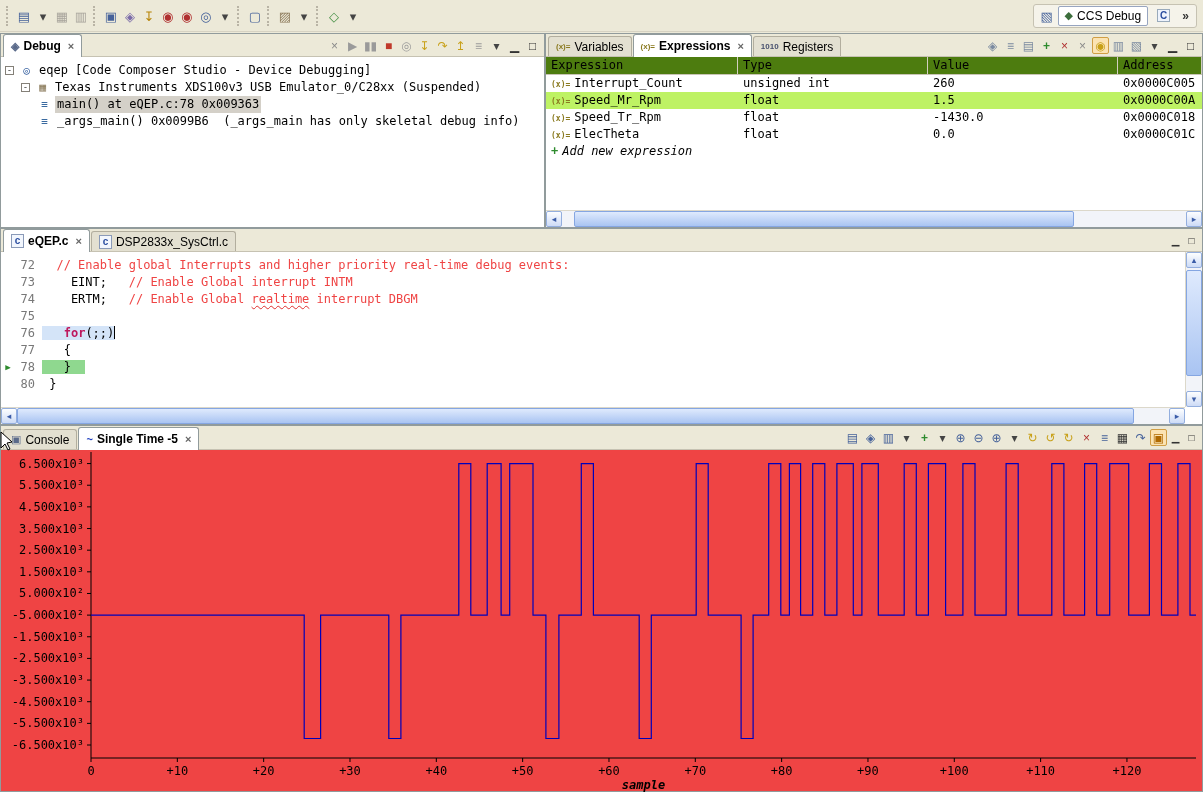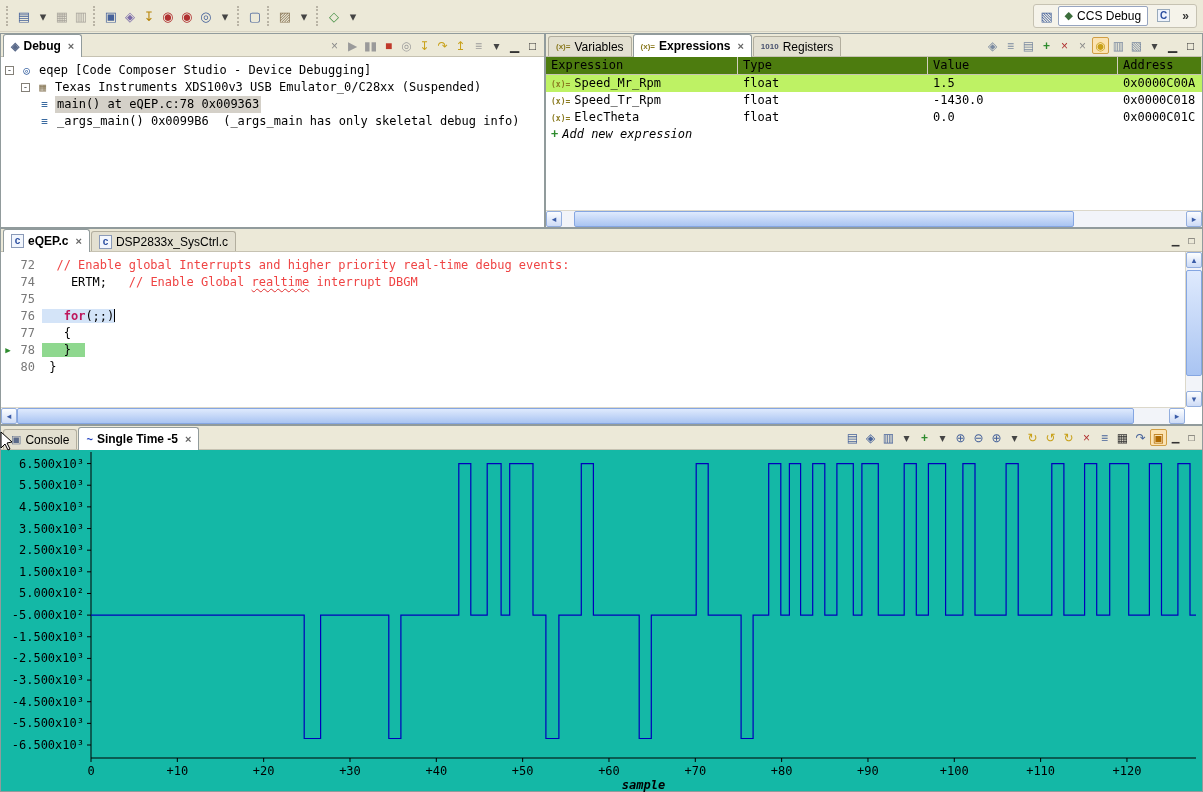--- a/index.html
+++ b/index.html
@@ -67,21 +67,21 @@
 .ann{flex:none;width:14px;text-align:center;font-size:9px;color:#2e8b2e}
 .lno{flex:none;width:27px;text-align:right;padding-right:7px;color:#787878}
 .ctext{flex:1}
 .cm{color:#ef4444}
 .kw{color:#be185d;font-weight:bold}
 .err{text-decoration:underline wavy #e03030 1px;text-underline-offset:2px}
 .bg-cursor{background:#d4e4f8}
 .bg-debug{background:#8fd88f}
 .caret{display:inline-block;width:1px;height:13px;background:#000;vertical-align:-2px}
 
-#chart-wrap{position:absolute;top:24px;left:0;right:0;bottom:0;background:#14b8a6}
+#chart-wrap{position:absolute;top:24px;left:0;right:0;bottom:0;background:#ef4444}
 svg{display:block}
 svg text{font-family:"DejaVu Sans Mono",monospace;font-size:12px;fill:#000}
 #mouse-cursor{position:absolute;left:0;top:431px;z-index:50;pointer-events:none}
 </style>
 </head>
 <body>
 
 <div id="screen">
 
   <div class="mtb">
@@ -190,20 +190,26 @@
         </div>
     </div>
     <div id="expr-body">
       <div class="grid-head">
         <span class="gc c0">Expression</span>
         <span class="gc c1">Type</span>
         <span class="gc c2">Value</span>
         <span class="gc c3">Address</span>
       </div>
       <div id="expr-rows">
+          <div class="grow">
+            <span class="gc c0"><span class="rowicon">(x)=</span><span>Interrupt_Count</span></span>
+            <span class="gc c1">unsigned int</span>
+            <span class="gc c2">260</span>
+            <span class="gc c3">0x0000C005</span>
+          </div>
           <div class="grow sel">
             <span class="gc c0"><span class="rowicon">(x)=</span><span>Speed_Mr_Rpm</span></span>
             <span class="gc c1">float</span>
             <span class="gc c2">1.5</span>
             <span class="gc c3">0x0000C00A</span>
           </div>
           <div class="grow">
             <span class="gc c0"><span class="rowicon">(x)=</span><span>Speed_Tr_Rpm</span></span>
             <span class="gc c1">float</span>
             <span class="gc c2">-1430.0</span>
@@ -241,20 +247,21 @@
         <span>DSP2833x_SysCtrl.c</span>
       </div>
       <div class="vtools">
         <span class="winbtn">▁</span>
         <span class="winbtn">□</span>
       </div>
     </div>
     <div id="code">
       <div id="code-lines">
           <div class="cline"><span class="ann"></span><span class="lno">72</span><span class="ctext"><span class="cm">  // Enable global Interrupts and higher priority real-time debug events:</span></span></div>
+          <div class="cline"><span class="ann"></span><span class="lno">73</span><span class="ctext"><span>    EINT;   </span><span class="cm">// Enable Global interrupt INTM</span></span></div>
           <div class="cline"><span class="ann"></span><span class="lno">74</span><span class="ctext"><span>    ERTM;   </span><span class="cm">// Enable Global </span><span class="cm err">realtime</span><span class="cm"> interrupt DBGM</span></span></div>
           <div class="cline"><span class="ann"></span><span class="lno">75</span><span class="ctext"></span></div>
           <div class="cline"><span class="ann"></span><span class="lno">76</span><span class="ctext"><span class="bg-cursor"><span>   </span><span class="kw">for</span><span>(;;)</span><span class="caret"></span></span></span></div>
           <div class="cline"><span class="ann"></span><span class="lno">77</span><span class="ctext"><span>   {</span></span></div>
           <div class="cline"><span class="ann">▶</span><span class="lno">78</span><span class="ctext"><span class="bg-debug"><span>   }  </span></span></span></div>
           <div class="cline"><span class="ann"></span><span class="lno">80</span><span class="ctext"><span> }</span></span></div>
         </div>
     </div>
     <div class="sb-v" style="top:23px;right:0;bottom:17px">
       <span class="sb-btn">▴</span>

